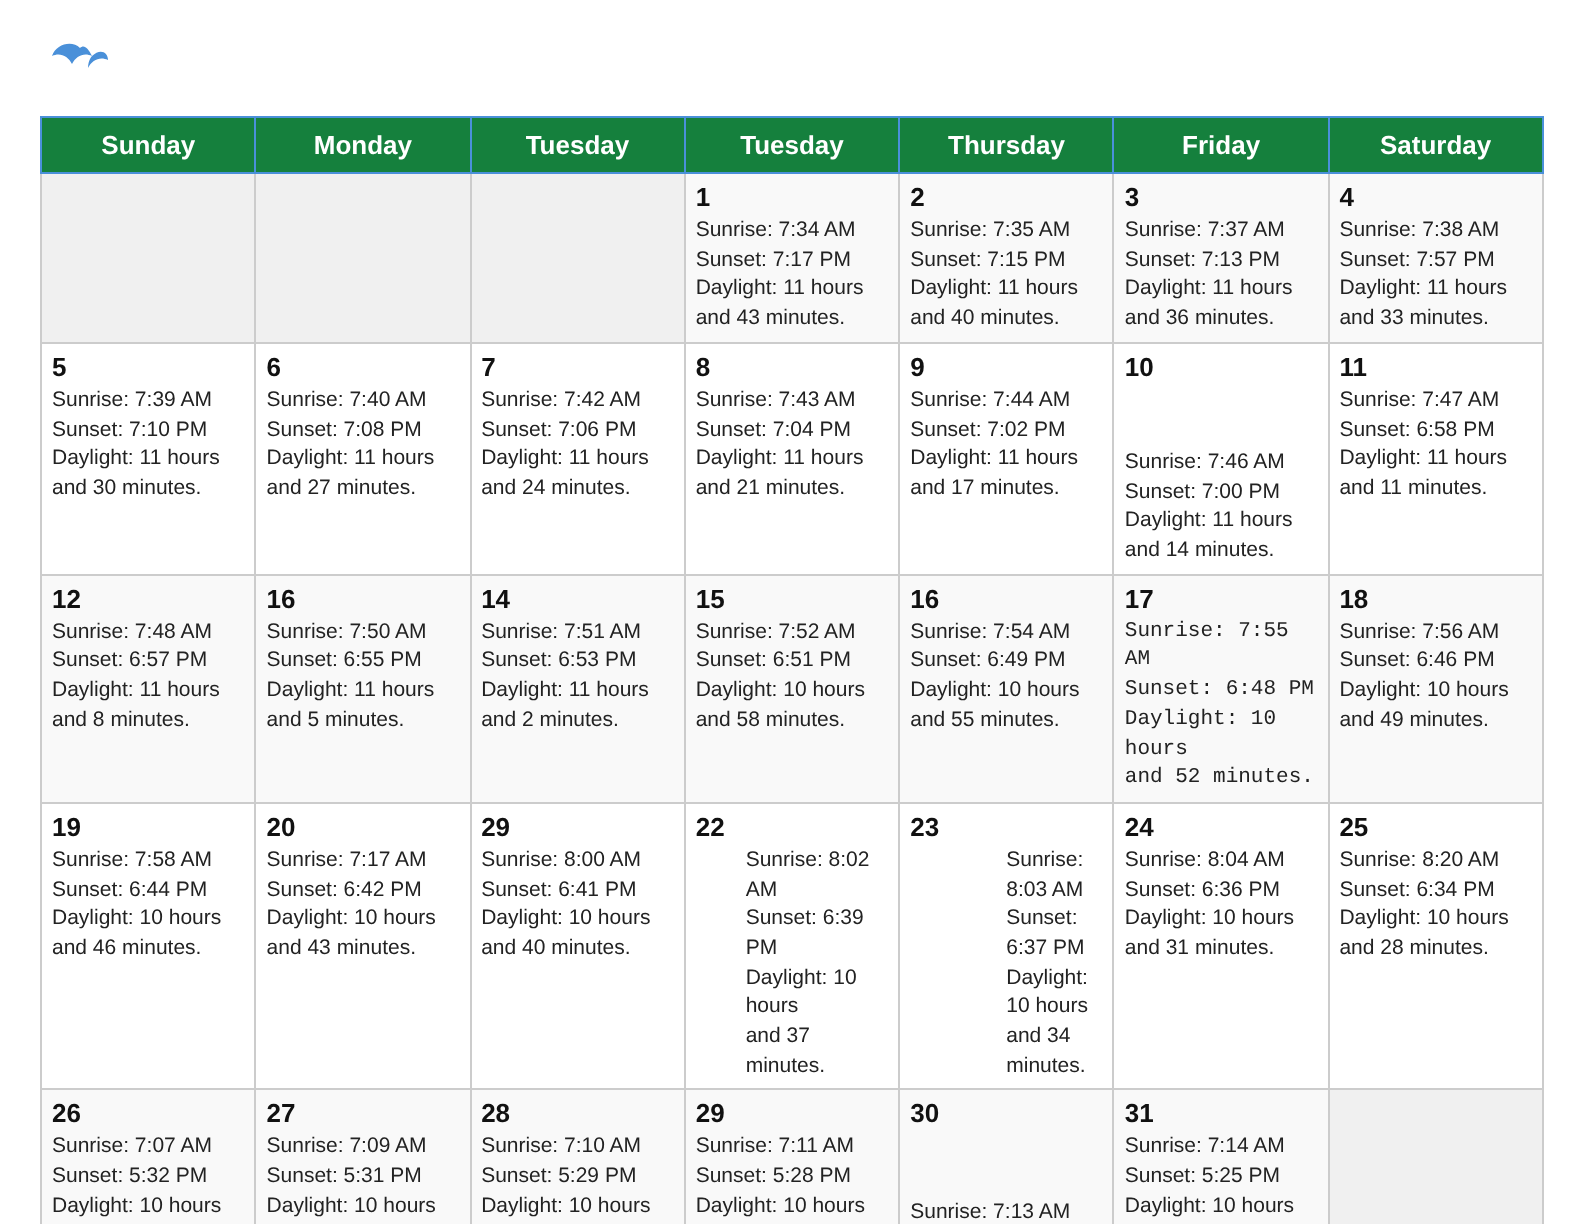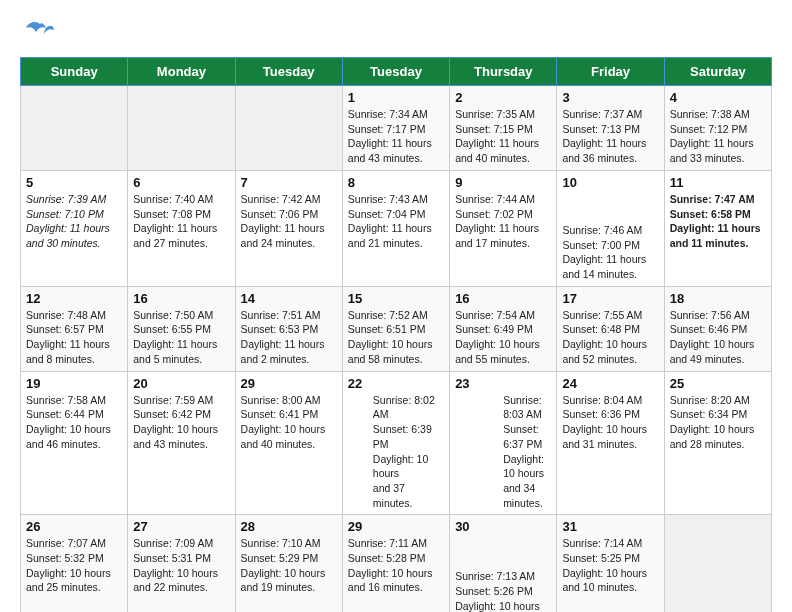--- a/index.html
+++ b/index.html
@@ -140,29 +140,29 @@
         <td>
           <div class="day-num">3</div>
           <div class="day-info" style="white-space: pre-line;">Sunrise: 7:37 AM
 Sunset: 7:13 PM
 Daylight: 11 hours
 and 36 minutes.</div>
         </td>
         <td>
           <div class="day-num">4</div>
           <div class="day-info" style="white-space: pre-line;">Sunrise: 7:38 AM
-Sunset: 7:12 PM
+Sunset: 7:57 PM
 Daylight: 11 hours
 and 33 minutes.</div>
         </td>
       </tr>
       <tr>
         <td>
           <div class="day-num">5</div>
-          <div class="day-info" style="white-space: pre-line; font-style: italic;">Sunrise: 7:39 AM
+          <div class="day-info" style="white-space: pre-line;">Sunrise: 7:39 AM
 Sunset: 7:10 PM
 Daylight: 11 hours
 and 30 minutes.</div>
         </td>
         <td>
           <div class="day-num">6</div>
           <div class="day-info" style="white-space: pre-line;">Sunrise: 7:40 AM
 Sunset: 7:08 PM
 Daylight: 11 hours
 and 27 minutes.</div>
@@ -190,21 +190,21 @@
         </td>
         <td>
           <div class="day-num">10</div>
           <div class="day-info" style="white-space: pre-line; margin-top: 33px;">Sunrise: 7:46 AM
 Sunset: 7:00 PM
 Daylight: 11 hours
 and 14 minutes.</div>
         </td>
         <td>
           <div class="day-num">11</div>
-          <div class="day-info" style="white-space: pre-line; font-weight: bold;">Sunrise: 7:47 AM
+          <div class="day-info" style="white-space: pre-line;">Sunrise: 7:47 AM
 Sunset: 6:58 PM
 Daylight: 11 hours
 and 11 minutes.</div>
         </td>
       </tr>
       <tr>
         <td>
           <div class="day-num">12</div>
           <div class="day-info" style="white-space: pre-line;">Sunrise: 7:48 AM
 Sunset: 6:57 PM
@@ -234,21 +234,21 @@
         </td>
         <td>
           <div class="day-num">16</div>
           <div class="day-info" style="white-space: pre-line;">Sunrise: 7:54 AM
 Sunset: 6:49 PM
 Daylight: 10 hours
 and 55 minutes.</div>
         </td>
         <td>
           <div class="day-num">17</div>
-          <div class="day-info" style="white-space: pre-line;">Sunrise: 7:55 AM
+          <div class="day-info" style="white-space: pre-line; font-family: Liberation Mono, monospace;">Sunrise: 7:55 AM
 Sunset: 6:48 PM
 Daylight: 10 hours
 and 52 minutes.</div>
         </td>
         <td>
           <div class="day-num">18</div>
           <div class="day-info" style="white-space: pre-line;">Sunrise: 7:56 AM
 Sunset: 6:46 PM
 Daylight: 10 hours
 and 49 minutes.</div>
@@ -257,21 +257,21 @@
       <tr>
         <td>
           <div class="day-num">19</div>
           <div class="day-info" style="white-space: pre-line;">Sunrise: 7:58 AM
 Sunset: 6:44 PM
 Daylight: 10 hours
 and 46 minutes.</div>
         </td>
         <td>
           <div class="day-num">20</div>
-          <div class="day-info" style="white-space: pre-line;">Sunrise: 7:59 AM
+          <div class="day-info" style="white-space: pre-line;">Sunrise: 7:17 AM
 Sunset: 6:42 PM
 Daylight: 10 hours
 and 43 minutes.</div>
         </td>
         <td>
           <div class="day-num">29</div>
           <div class="day-info" style="white-space: pre-line;">Sunrise: 8:00 AM
 Sunset: 6:41 PM
 Daylight: 10 hours
 and 40 minutes.</div>

